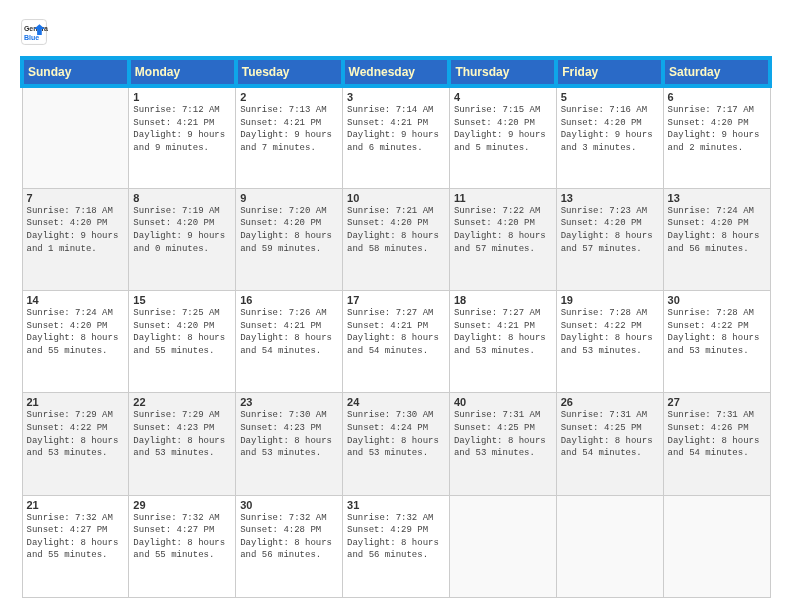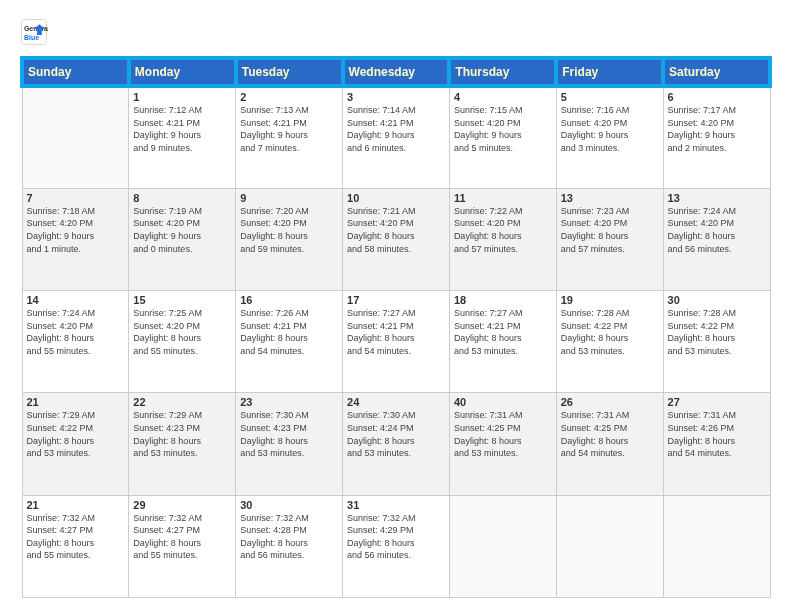--- a/index.html
+++ b/index.html
@@ -85,20 +85,21 @@
       font-size: 11px;
       font-weight: bold;
       color: #333;
       display: block;
       margin-bottom: 1px;
     }
     .cell-text {
       font-size: 9px;
       color: #444;
       line-height: 1.4;
+      font-family: Liberation Mono, monospace;
     }
     .row-shade {
       background-color: #f2f2f2;
     }
   </style>
 </head>
 <body>
 
 <div class="page">
   <div class="header">

